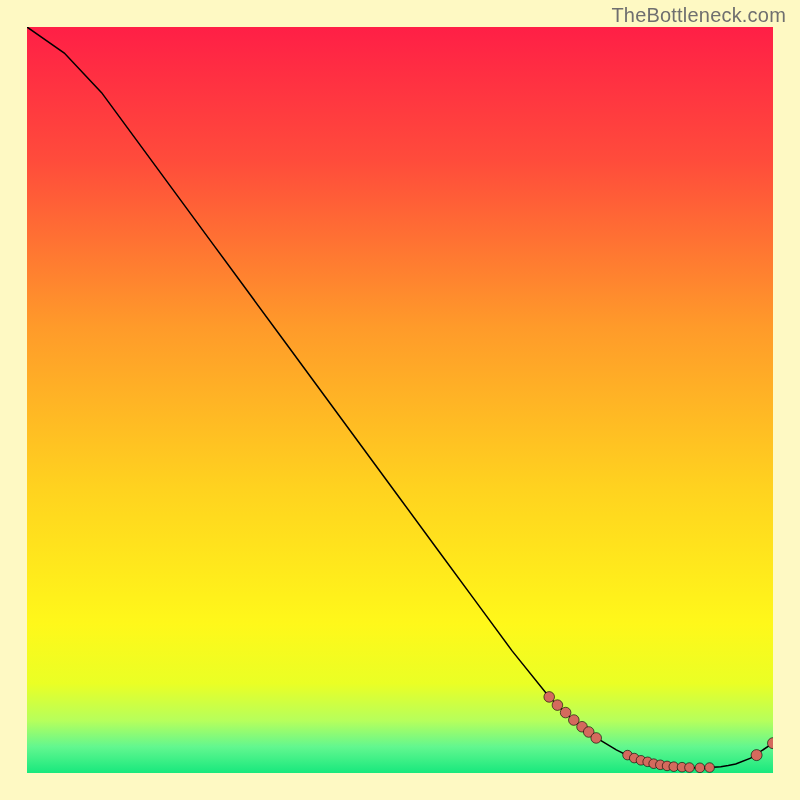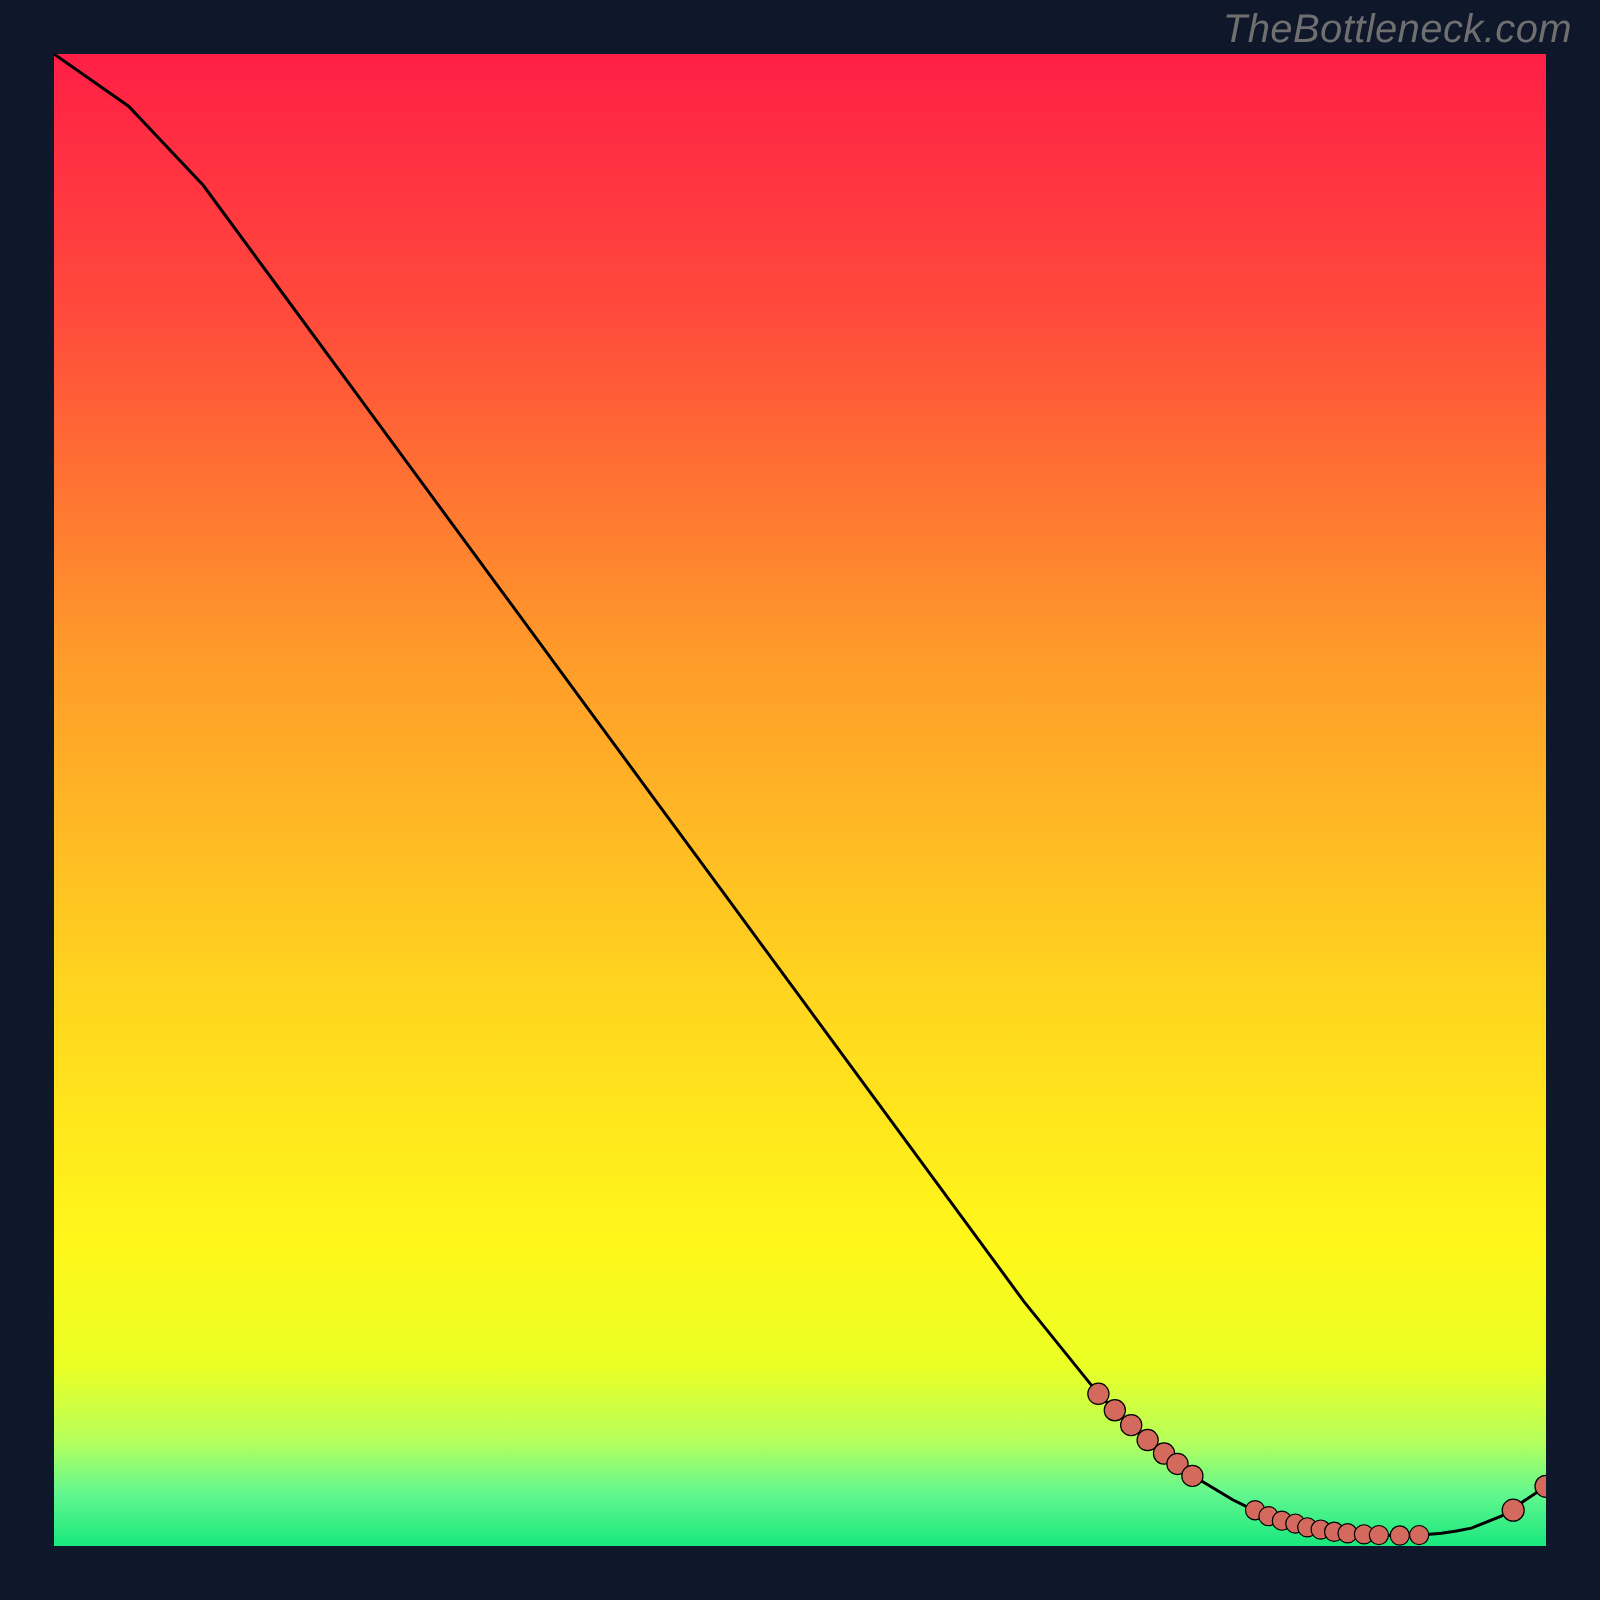--- a/index.html
+++ b/index.html
@@ -9,22 +9,21 @@
     height: 800px;
     background: #000;
     overflow: hidden;
   }
   .frame {
     position: absolute;
     top: 0;
     left: 0;
     width: 800px;
     height: 800px;
-    background: #0f172a;
-    font-style: italic;
+    background: #fef9c3;
   }
   .watermark {
     position: absolute;
     top: 4px;
     right: 14px;
     font-family: Arial, Helvetica, sans-serif;
     font-size: 20px;
     color: #6f6f6f;
     letter-spacing: 0.2px;
   }

